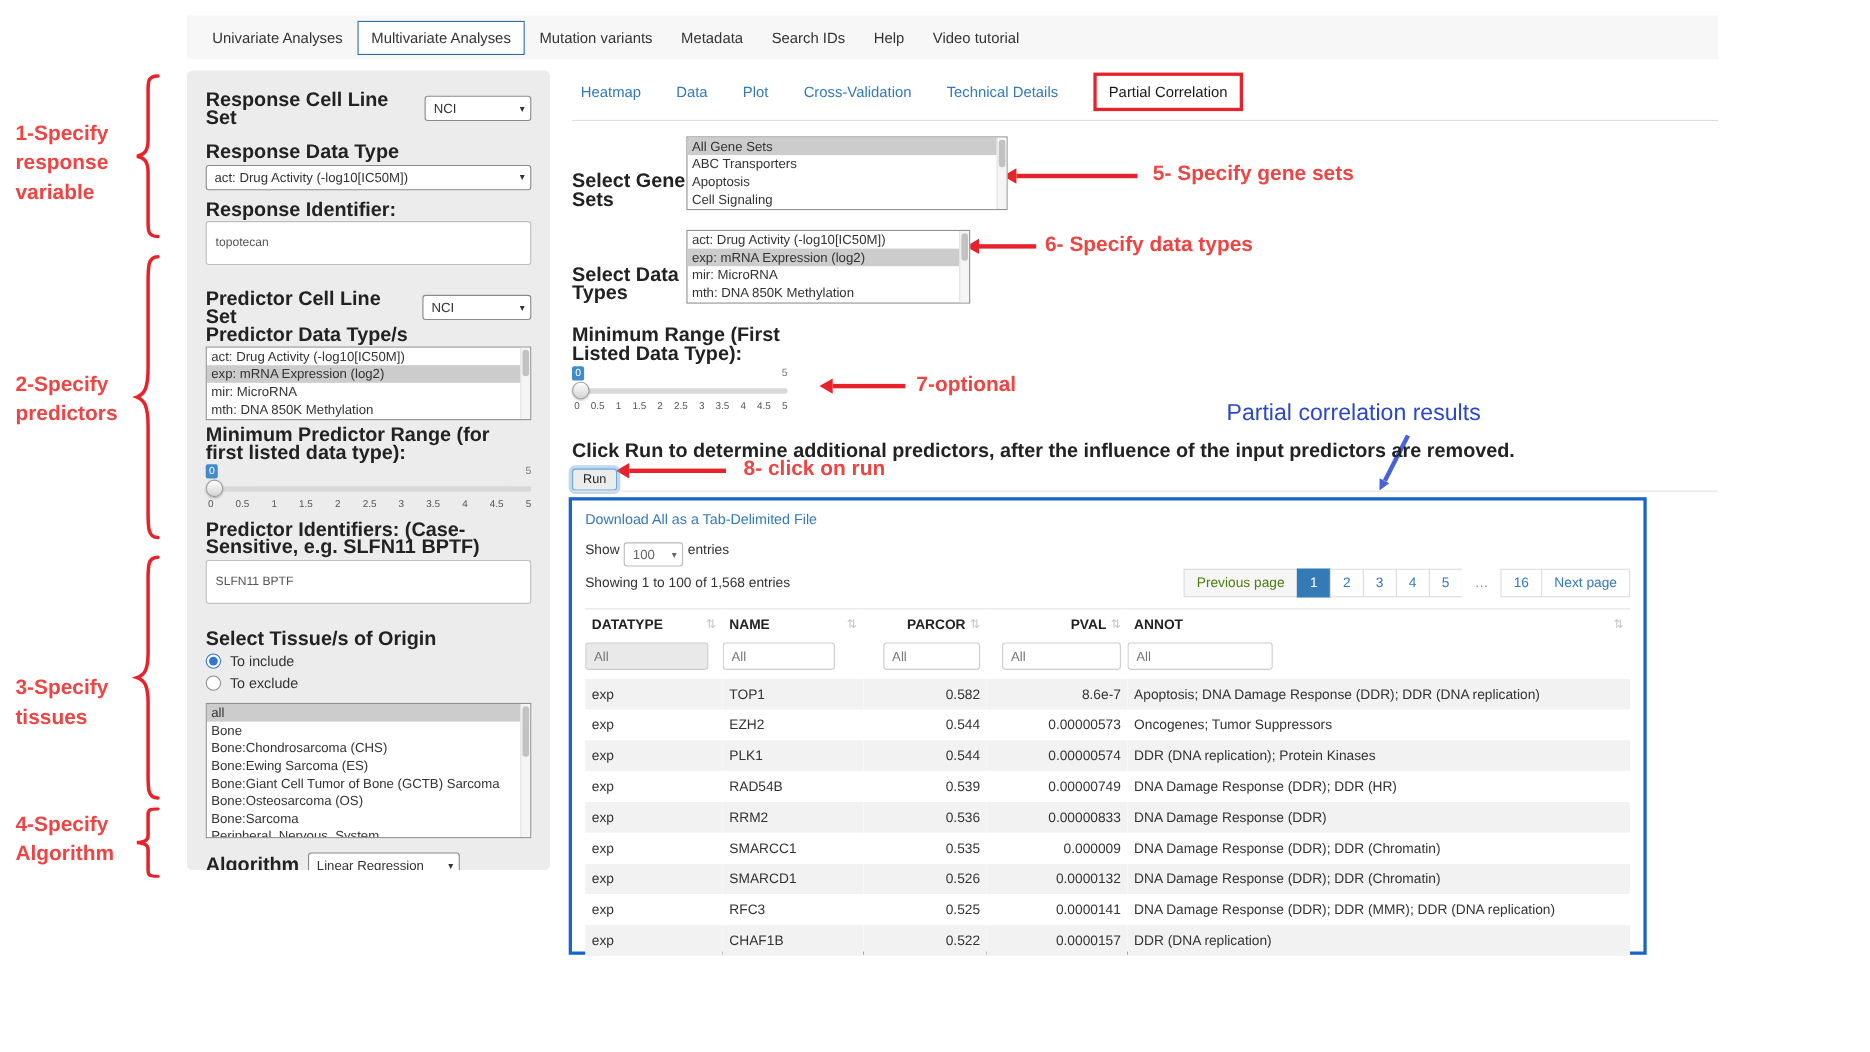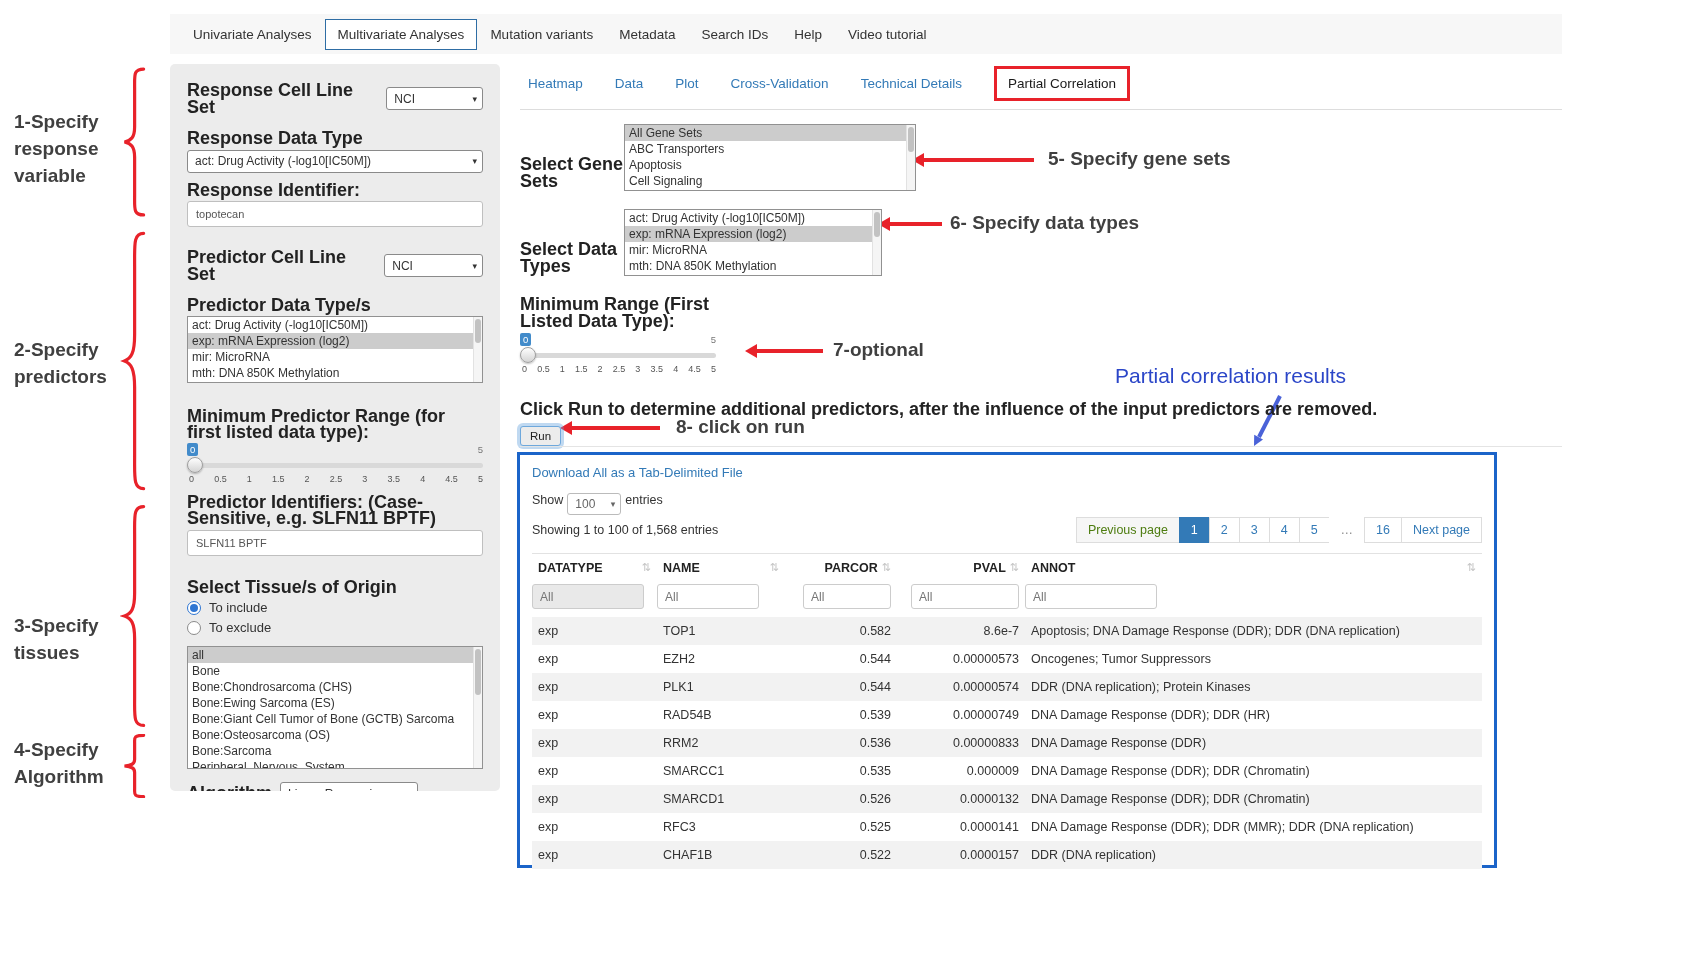--- a/index.html
+++ b/index.html
@@ -5,35 +5,35 @@
 *{box-sizing:border-box;margin:0;padding:0}
 body{font-family:"Liberation Sans",sans-serif;background:#fff}
 .page{position:relative;width:1700px;height:956px;overflow:hidden;color:#333;background:#fff}
 
 
 .navbar{position:absolute;left:170px;top:14px;width:1392px;height:40px;background:#f7f7f7;display:flex;align-items:center;padding:0 10px}
 .nav-tab{padding:8px 13px;font-size:13.5px;color:#333;white-space:nowrap;cursor:pointer}
 .nav-tab.active{background:#fff;border:1px solid #2e6da4;padding:7px 12px}
 
 
-.red-note{position:absolute;color:#404040;font-weight:bold;font-size:19px;line-height:27px;white-space:pre-line}
+.red-note{position:absolute;color:#ef4444;font-weight:bold;font-size:19px;line-height:27px;white-space:pre-line}
 .blue-note{position:absolute;color:#2b46c8;font-weight:normal;font-size:21px;white-space:nowrap}
 .brace{position:absolute}
 .brace svg{width:100%;height:100%;display:block}
 .rarrow{position:absolute;height:3.5px;background:#e8222a}
 .rarrow::before{content:"";position:absolute;left:-12px;top:-5.5px;border-top:7px solid transparent;border-bottom:7px solid transparent;border-right:12px solid #e8222a}
 .blue-arrow{position:absolute}
 
 
 .panel{position:absolute;left:170px;top:64px;width:330px;height:727px;background:#ececec;border-radius:5px;padding:18px 17px;overflow:hidden}
 .lbl{font-weight:bold;font-size:18px;color:#222;line-height:16.5px}
 .inline-row{display:flex;align-items:center;gap:8px}
 .fselect{background:#fff;border:1px solid #8a8a8a;border-radius:3px;padding:2px 5px 2px 7px;font-size:12px;display:inline-flex;align-items:center;justify-content:space-between;height:23px;cursor:pointer;white-space:nowrap;overflow:hidden}
 .car{font-size:9px;margin-left:6px;flex:0 0 auto}
-.tinput{display:block;background:#fff;border:1px solid #bfbfbf;border-radius:3px;width:100%;height:26px;font-size:11px;color:#555;padding:0 8px;font-family:inherit}
+.tinput{display:block;background:#fff;border:1px solid #bfbfbf;border-radius:3px;width:100%;height:40px;font-size:11px;color:#555;padding:0 8px;font-family:inherit}
 .listbox{position:relative;background:#fff;border:1px solid #919191;overflow:hidden}
 .lb-opt{font-size:12px;line-height:16px;padding:0 12px 0 4px;white-space:nowrap;cursor:default}
 .lb-opt.sel{background:#ccc}
 .lb-scroll{position:absolute;right:0;top:0;bottom:0;width:9px;background:#f5f5f5;border-left:1px solid #e2e2e2;cursor:pointer}
 .lb-thumb{position:absolute;left:1px;top:2px;width:6px;height:38%;background:#c2c2c2;border-radius:3px}
 
 
 .slider{position:relative;height:46px}
 .sl-val{position:absolute;left:0;top:0;background:#428bca;color:#fff;font-size:9.5px;line-height:13px;padding:0 3px;border-radius:2px}
 .sl-max{position:absolute;right:0;top:1px;font-size:9.5px;color:#777}
@@ -176,37 +176,37 @@
     <input class="tinput" style="margin-top: 3px;" value="topotecan">
 
     <div class="inline-row" style="margin-top:22px">
       <span class="lbl">Predictor Cell Line Set</span>
       <span class="fselect" style="width:100px">
         <span>NCI</span>
         <span class="car">▾</span>
       </span>
     </div>
 
-    <div class="lbl" style="margin-top:15px">Predictor Data Type/s</div>
+    <div class="lbl" style="">Predictor Data Type/s</div>
     <div class="listbox" style="height:67px;margin-top:2px">
 
         <div class="lb-opt">act: Drug Activity (-log10[IC50M])</div>
 
         <div class="lb-opt sel">exp: mRNA Expression (log2)</div>
 
         <div class="lb-opt">mir: MicroRNA</div>
 
         <div class="lb-opt">mth: DNA 850K Methylation</div>
 
       <div class="lb-scroll">
           <div class="lb-thumb"></div>
         </div>
     </div>
 
-    <div class="lbl" style="margin-top:25px">Minimum Predictor Range (for first listed data type):</div>
+    <div class="lbl" style="margin-top:5px">Minimum Predictor Range (for first listed data type):</div>
     <div class="slider" style="margin-top:2px">
       <span class="sl-val">0</span>
       <span class="sl-max">5</span>
       <div class="sl-track"></div>
       <div class="sl-handle"></div>
       <div class="sl-ticks">
         <span>0</span>
           <span>0.5</span>
           <span>1</span>
           <span>1.5</span>

